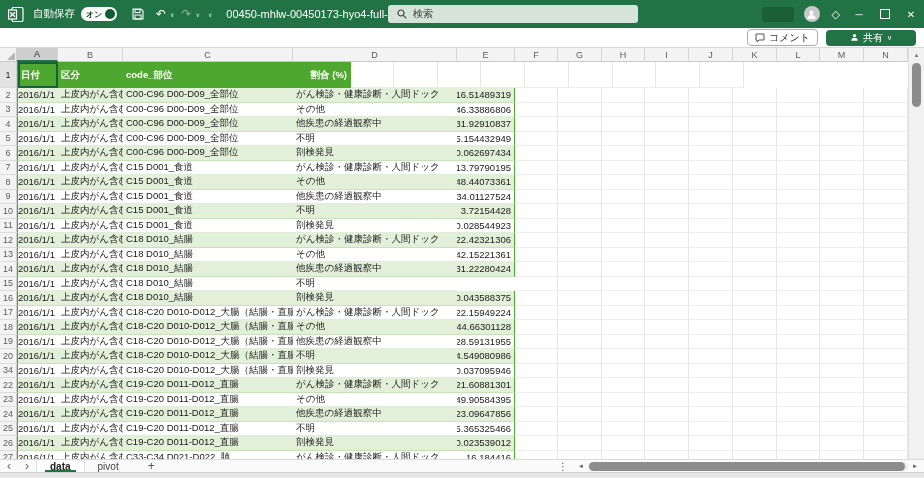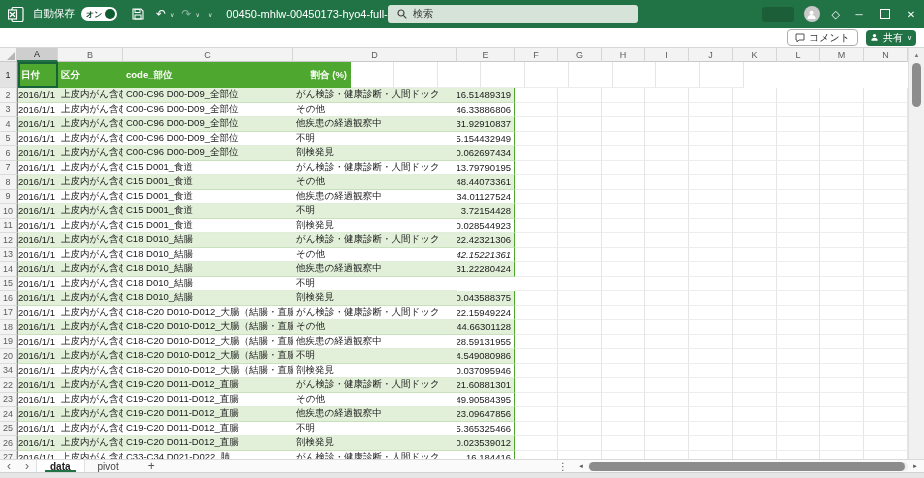--- a/index.html
+++ b/index.html
@@ -36,21 +36,21 @@
   .restore-glyph{width:8px;height:8px;border:1px solid #fff;display:block;}
   
   .ribbon{position:absolute;top:28px;left:0;width:100%;height:20px;background:#fff;
           border-bottom:1px solid #d8d8d8;display:flex;align-items:center;font-size:11px;color:#333;box-sizing:border-box;}
   .rtabs{display:flex;align-items:center;padding-left:8px;}
   .rtab{padding:0 8px;white-space:nowrap;}
   .rtab.accent{color:#217346;}
   .ribbon-right{margin-left:auto;display:flex;align-items:center;gap:8px;margin-right:8px;}
   .comment-btn{display:flex;align-items:center;gap:4px;border:1px solid #adadad;border-radius:4px;
                height:15px;padding:0 7px;font-size:10px;color:#333;background:#fff;}
-  .share-btn{display:flex;align-items:center;gap:4px;border-radius:4px;height:16px;padding:0 4px;
+  .share-btn{display:flex;align-items:center;gap:4px;border-radius:4px;height:16px;padding:0 24px;
              font-size:10px;color:#fff;background:#217346;}
   .share-chev{font-size:7px;}
   
   .colheaders{position:absolute;top:48px;left:0;width:908px;height:14px;display:flex;box-sizing:border-box;}
   .corner{width:17px;flex:0 0 17px;background:#f3f3f3;border-right:1px solid #cfcfcf;border-bottom:1px solid #c9c9c9;
           position:relative;box-sizing:border-box;}
   .corner .tri{position:absolute;right:1px;bottom:1px;width:0;height:0;
                border-left:8px solid transparent;border-bottom:8px solid #b5b5b5;}
   .colh{box-sizing:border-box;background:#f3f3f3;border-right:1px solid #d6d6d6;border-bottom:1px solid #c9c9c9;
         font-size:9px;color:#5c5c5c;display:flex;align-items:center;justify-content:center;}
@@ -401,21 +401,21 @@
         <div class="cell cL empty" style="width: 43px; flex: 0 0 43px;"></div>
         <div class="cell cM empty" style="width: 44px; flex: 0 0 44px;"></div>
         <div class="cell cN empty" style="width: 44px; flex: 0 0 44px;"></div>
       </div>
       <div class="grow">
         <div class="rowh">13</div>
         <div class="cell cA tcell bL" style="width: 41px; flex: 0 0 41px;">2016/1/1</div>
         <div class="cell cB tcell" style="width: 65px; flex: 0 0 65px;">上皮内がん含む</div>
         <div class="cell cC tcell" style="width: 170px; flex: 0 0 170px;">C18 D010_結腸</div>
         <div class="cell cD tcell" style="width: 164px; flex: 0 0 164px;">その他</div>
-        <div class="cell cE tcell bR" style="width: 58px; flex: 0 0 58px; font-style: italic;">42.15221361</div>
+        <div class="cell cE tcell bR" style="width: 58px; flex: 0 0 58px;">42.15221361</div>
         <div class="cell cF empty" style="width: 43px; flex: 0 0 43px;"></div>
         <div class="cell cG empty" style="width: 44px; flex: 0 0 44px;"></div>
         <div class="cell cH empty" style="width: 43px; flex: 0 0 43px;"></div>
         <div class="cell cI empty" style="width: 44px; flex: 0 0 44px;"></div>
         <div class="cell cJ empty" style="width: 44px; flex: 0 0 44px;"></div>
         <div class="cell cK empty" style="width: 44px; flex: 0 0 44px;"></div>
         <div class="cell cL empty" style="width: 43px; flex: 0 0 43px;"></div>
         <div class="cell cM empty" style="width: 44px; flex: 0 0 44px;"></div>
         <div class="cell cN empty" style="width: 44px; flex: 0 0 44px;"></div>
       </div>

